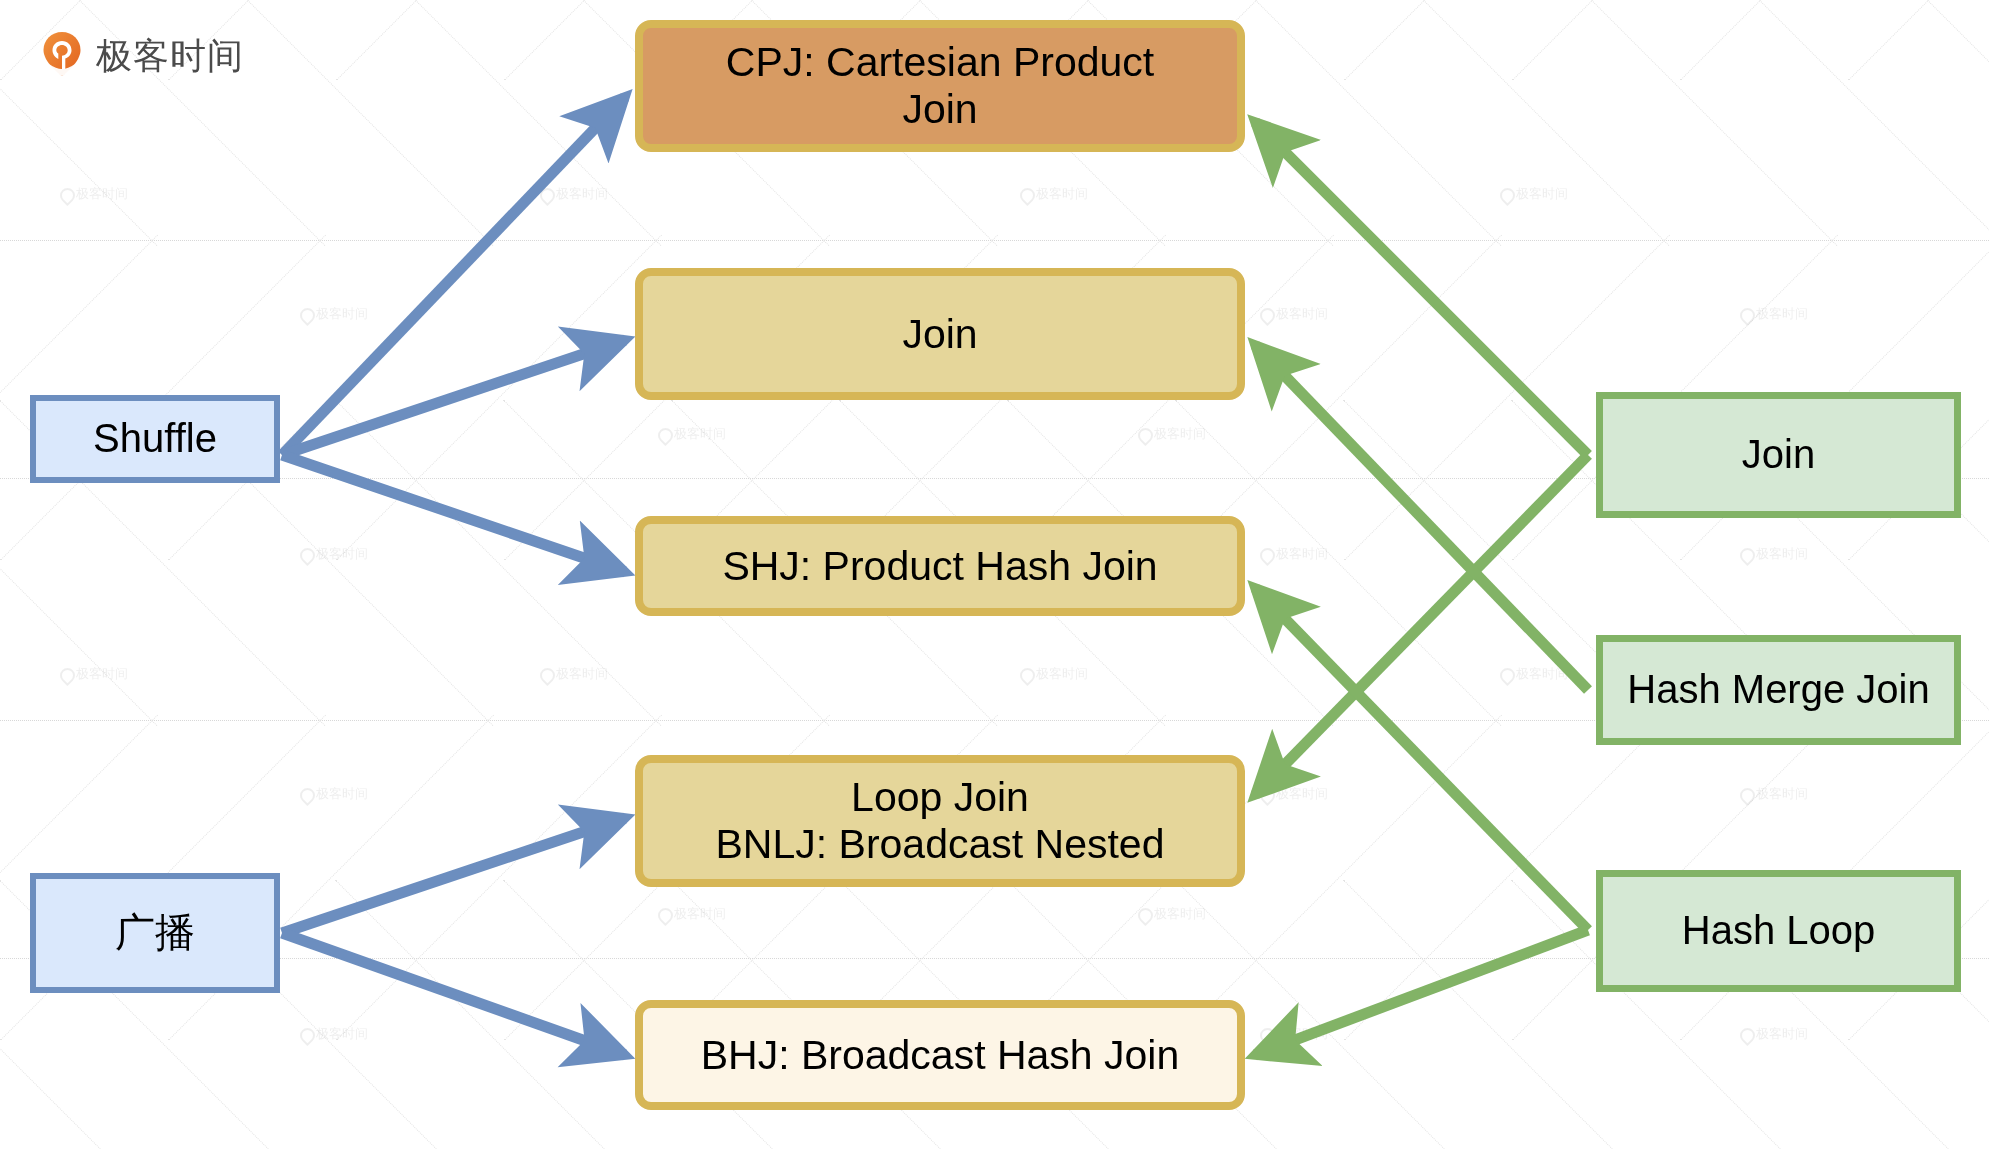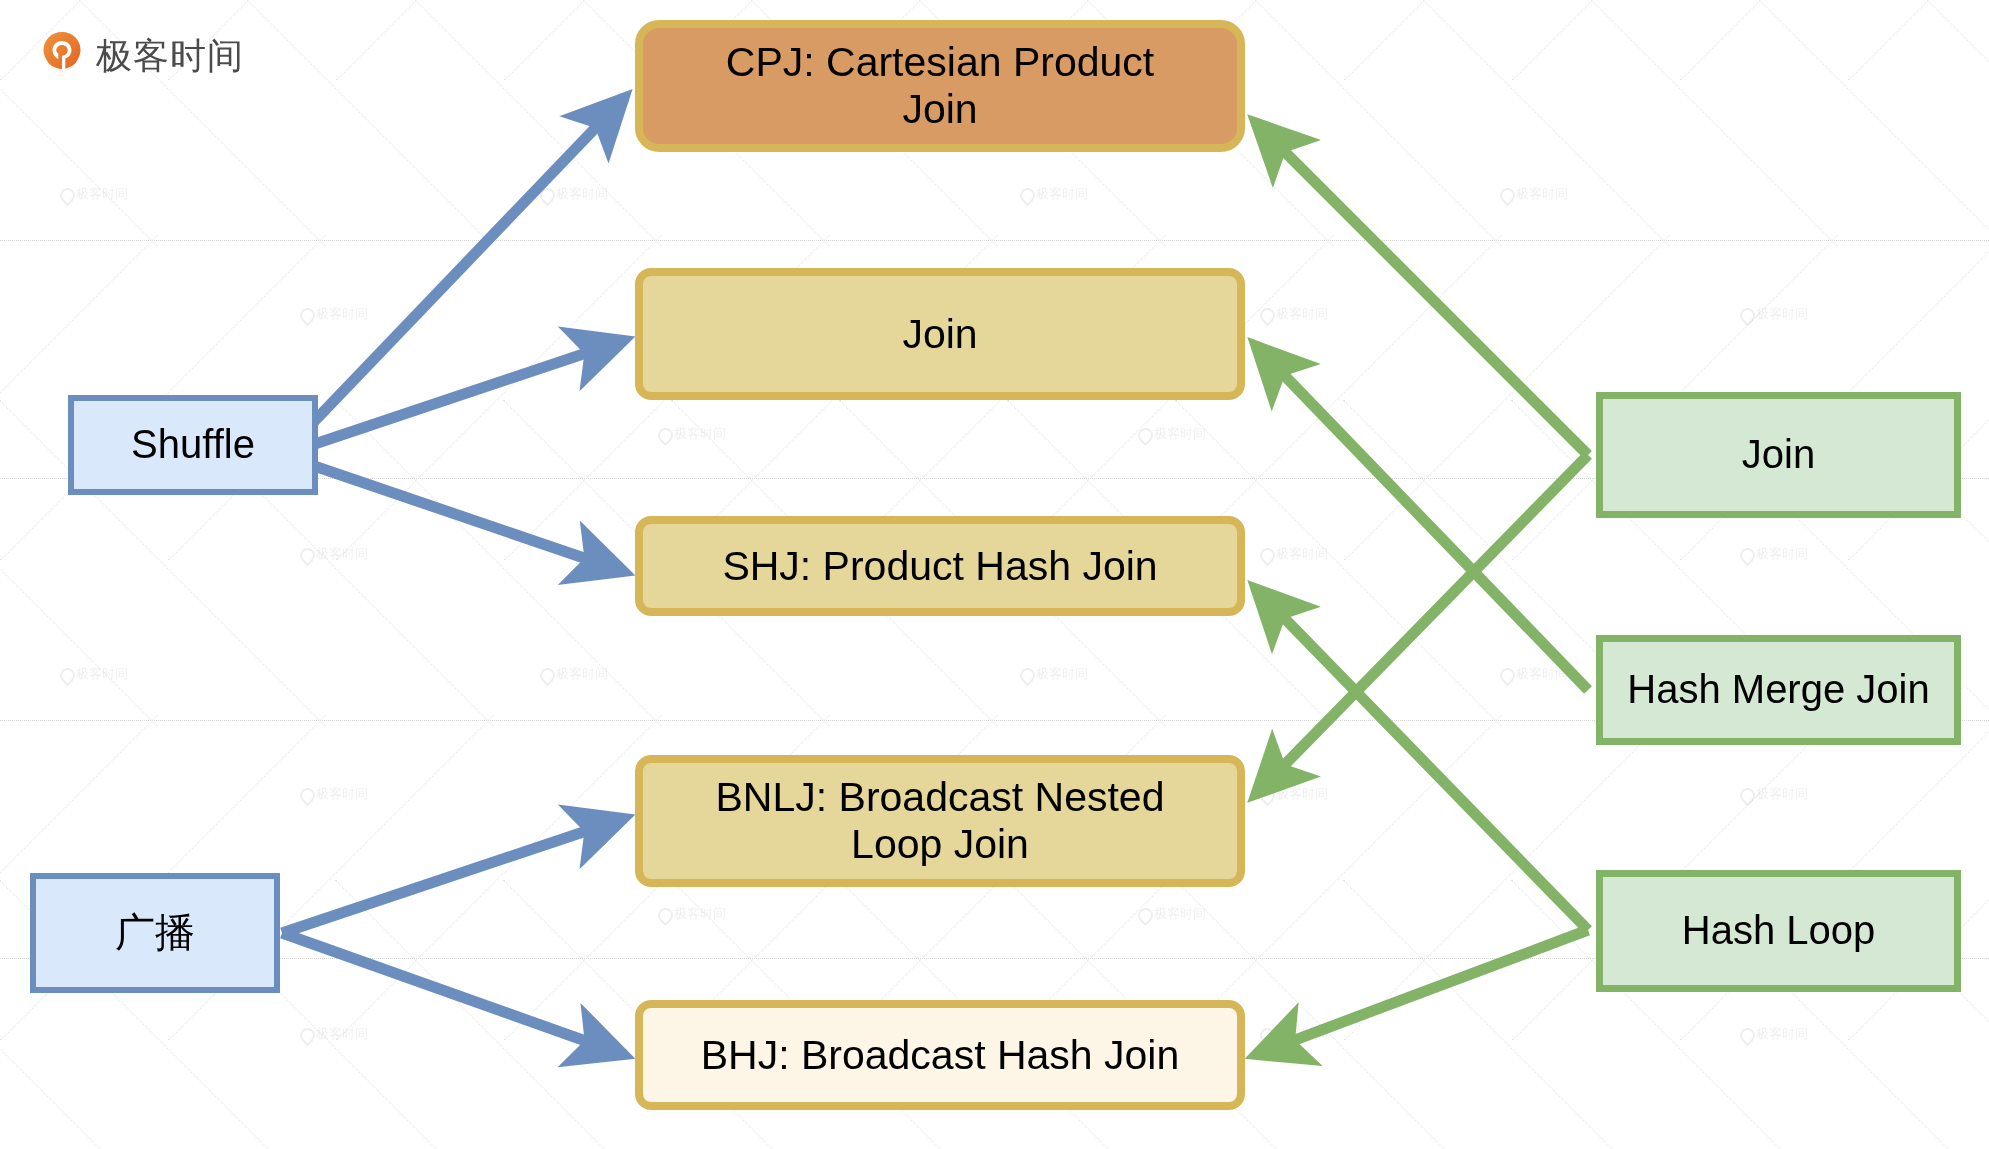--- a/index.html
+++ b/index.html
@@ -365,44 +365,44 @@
                  C17 22.8 16.3 21.6 16.3 20.3 C16.3 17.2 18.8 14.9 22 14.9
                  C25.2 14.9 27.7 17.2 27.7 20.3 C27.7 23.4 25.2 25.7 22 25.7 L22 39 L25.3 39 L25.3 28.6
                  C28.9 27.4 31.5 24.1 31.5 20.3 C31.5 15 27.5 11 22 11 Z" fill="#ffffff"></path>
         <path d="M9 34 C13 41 17.5 44.5 22 46 C26.5 44.5 31 41 35 34 C30 37.5 26 39 22 39 C18 39 14 37.5 9 34 Z" fill="#ffffff" opacity="0.95"></path>
       </svg>
     </span>
     <span style="font-size:36px;color:#4b4b4b;font-family:'DejaVu Sans',sans-serif;letter-spacing:1px;">极客时间</span>
   </div>
 
   <div id="nodes">
-      <div class="node node-blue pad" style="left: 30px; top: 395px; width: 250px; height: 100px; background: rgb(218, 232, 252); border-color: rgb(108, 142, 191); font-size: 40px; margin-left: 38px;">
+      <div class="node node-blue pad" style="left: 30px; top: 395px; width: 250px; height: 88px; background: rgb(218, 232, 252); border-color: rgb(108, 142, 191); font-size: 40px;">
         <span>Shuffle</span>
       </div>
       <div class="node node-blue pad" style="left: 30px; top: 873px; width: 250px; height: 120px; background: rgb(218, 232, 252); border-color: rgb(108, 142, 191); font-size: 40px;">
         <span>广播</span>
       </div>
-      <div class="node node-round pad" style="left: 635px; top: 20px; width: 610px; height: 132px; background: rgb(215, 155, 99); border-color: rgb(214, 182, 86); font-size: 41px; border-radius: 24px;">
+      <div class="node node-round pad" style="left: 635px; top: 20px; width: 610px; height: 132px; background: rgb(215, 155, 99); border-color: rgb(214, 182, 86); font-size: 41px;">
         <span>
           <div>CPJ: Cartesian Product</div>
           <div>Join</div>
         </span>
       </div>
       <div class="node node-round pad" style="left: 635px; top: 268px; width: 610px; height: 132px; background: rgb(229, 214, 154); border-color: rgb(214, 182, 86); font-size: 41px;">
         <span>
           <div>Join</div>
         </span>
       </div>
       <div class="node node-round pad" style="left: 635px; top: 516px; width: 610px; height: 100px; background: rgb(229, 214, 154); border-color: rgb(214, 182, 86); font-size: 41px;">
         <span>SHJ: Product Hash Join</span>
       </div>
       <div class="node node-round pad" style="left: 635px; top: 755px; width: 610px; height: 132px; background: rgb(229, 214, 154); border-color: rgb(214, 182, 86); font-size: 41px;">
         <span>
+          <div>Loop Join</div>
           <div>BNLJ: Broadcast Nested</div>
-          <div>Loop Join</div>
         </span>
       </div>
       <div class="node node-round pad" style="left: 635px; top: 1000px; width: 610px; height: 110px; background: rgb(253, 245, 230); border-color: rgb(214, 182, 86); font-size: 41px;">
         <span>BHJ: Broadcast Hash Join</span>
       </div>
       <div class="node node-green pad" style="left: 1596px; top: 392px; width: 365px; height: 126px; background: rgb(213, 232, 212); border-color: rgb(130, 179, 102); font-size: 40px;">
         <span>
           <div>Join</div>
         </span>
       </div>

